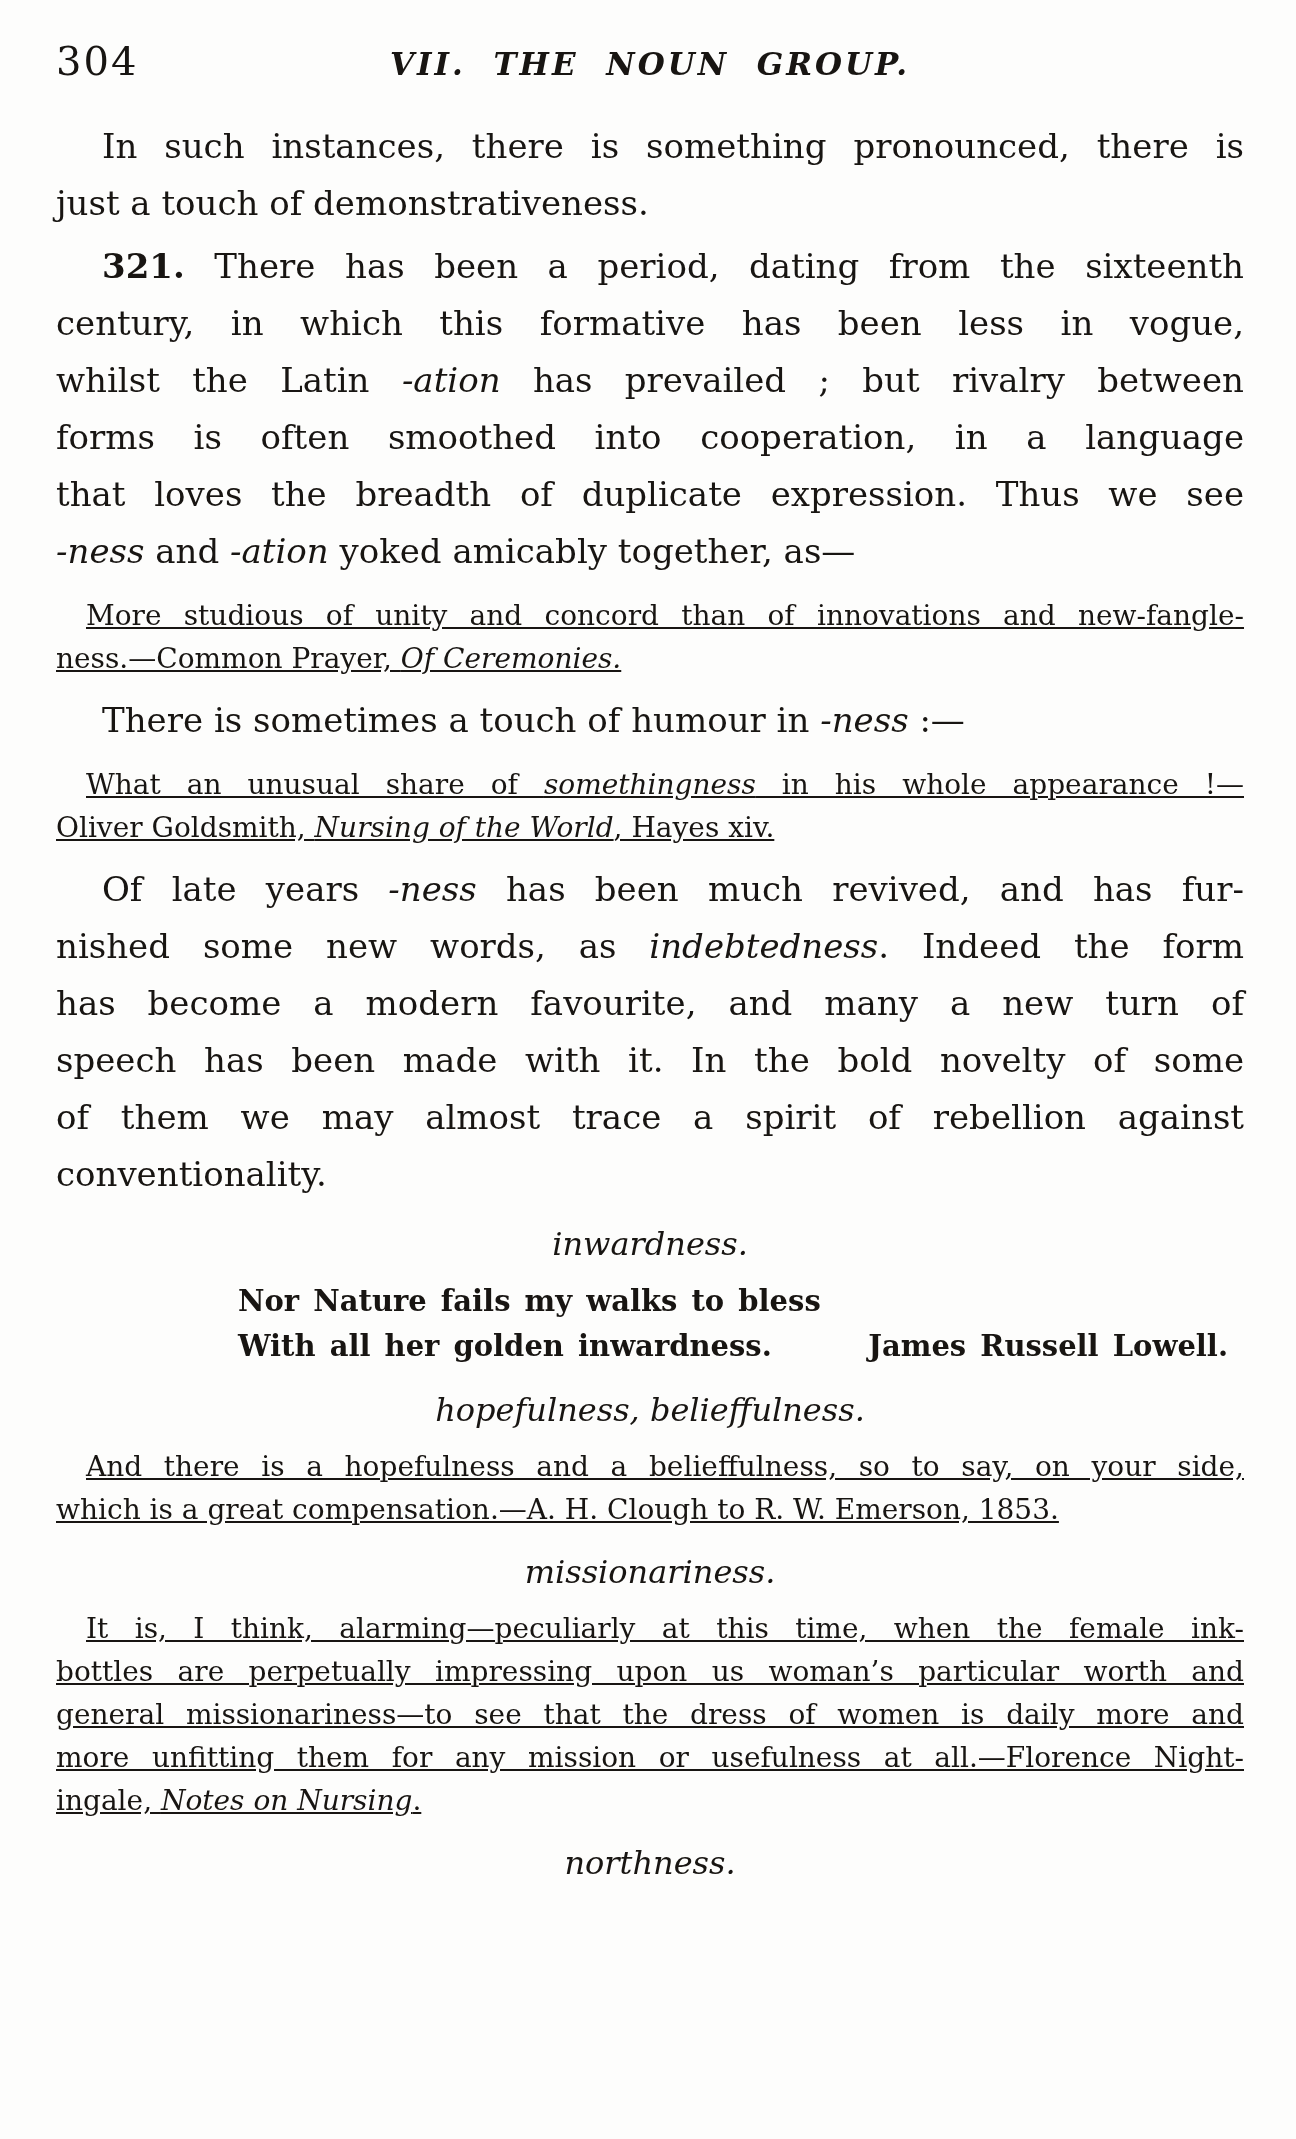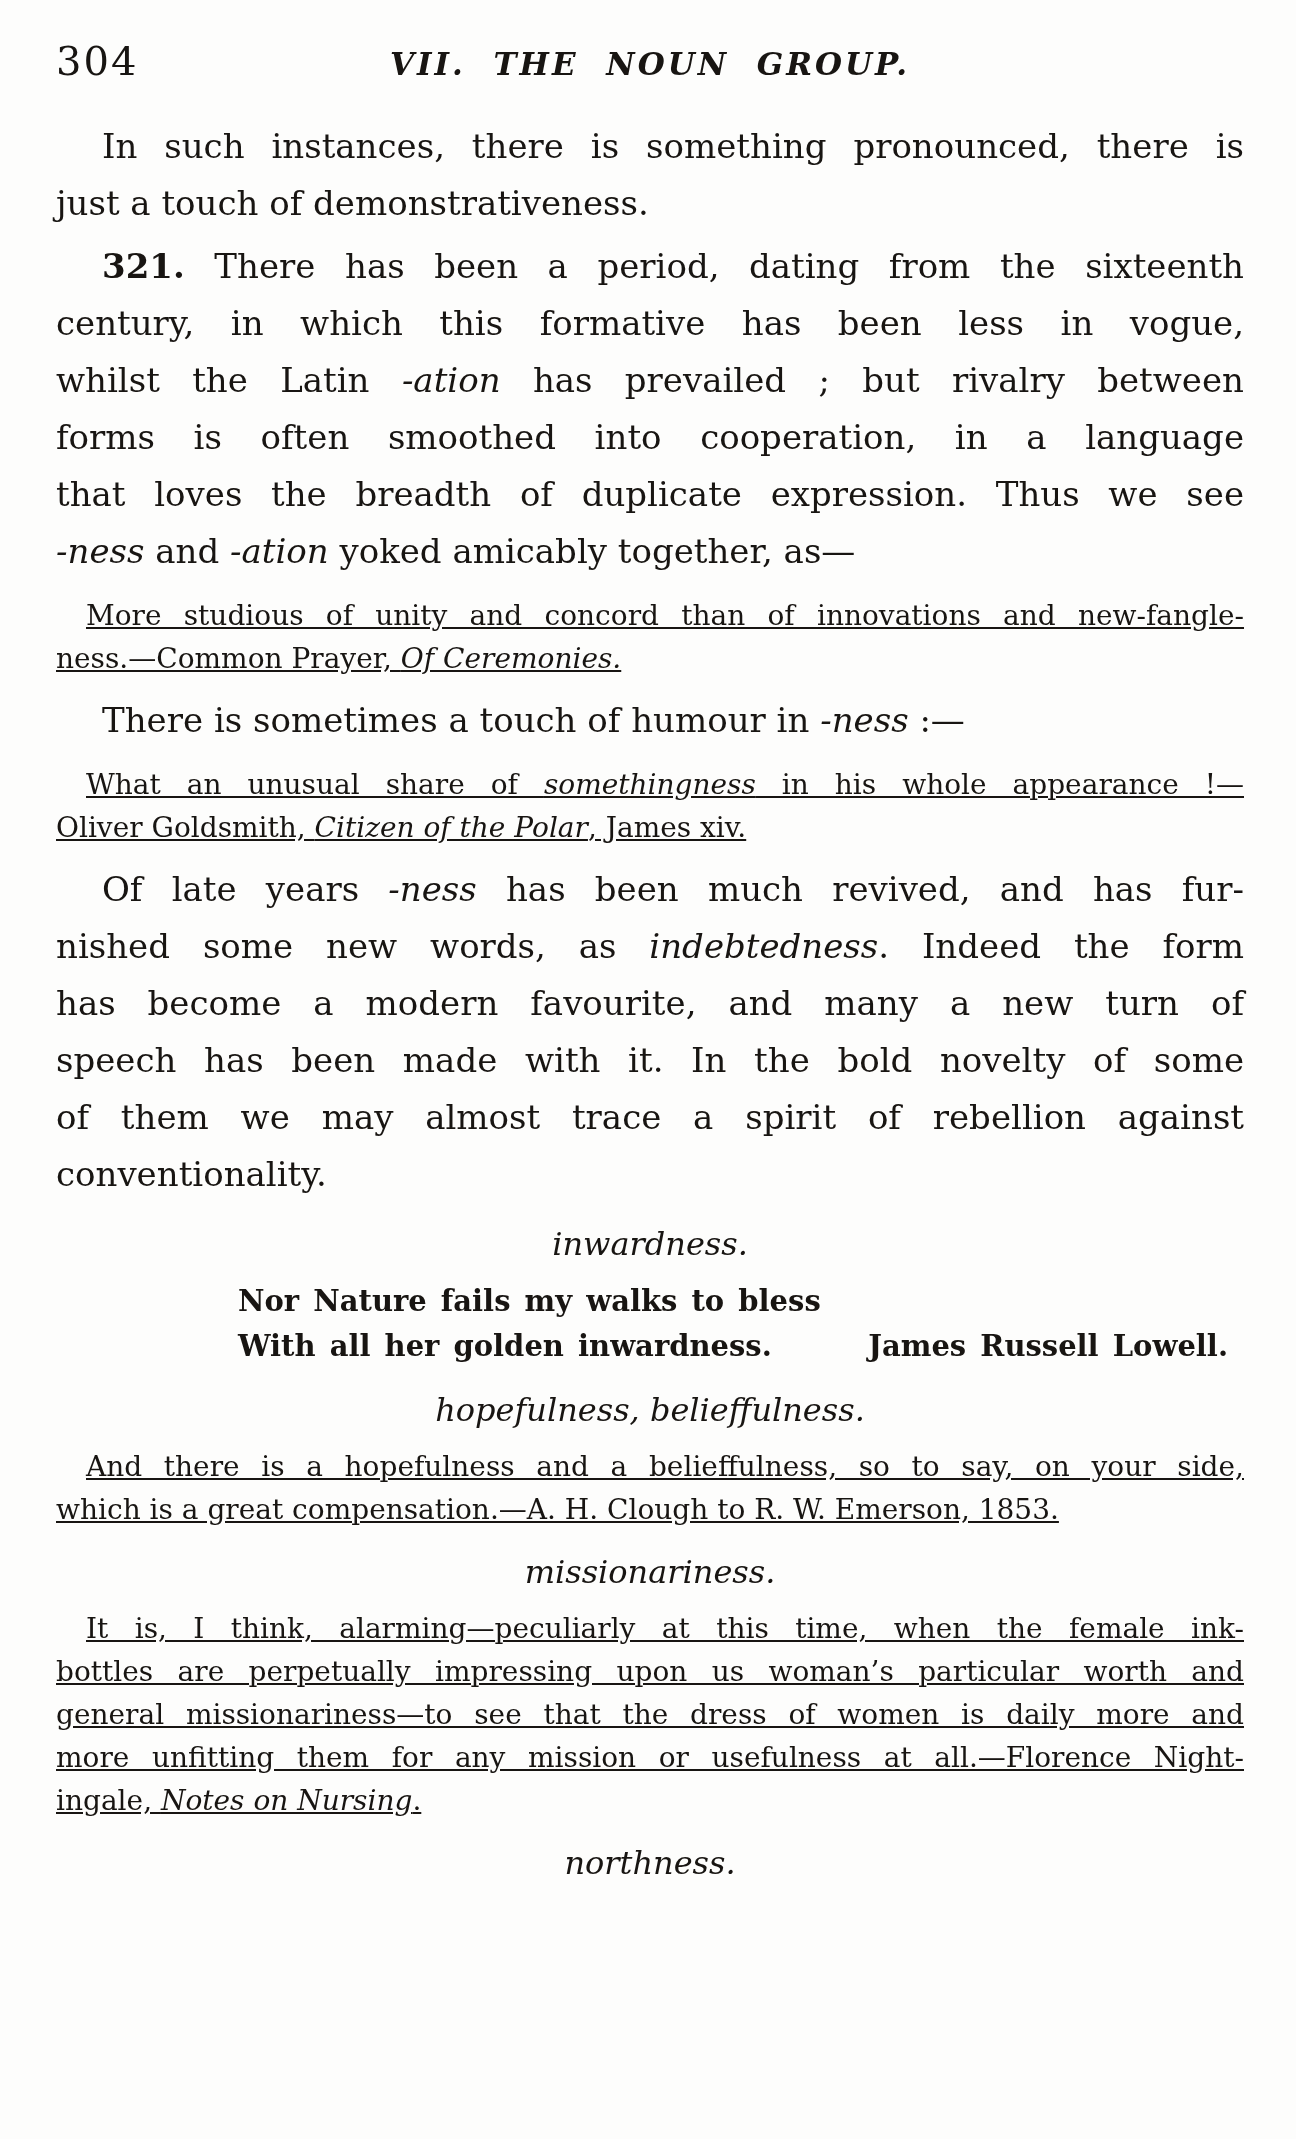--- a/index.html
+++ b/index.html
@@ -106,21 +106,21 @@
       </p>
       <p class="block quote">
         <span class="line first just"><span>More studious of unity and concord than of innovations and new-fangle-</span></span>
         <span class="line"><span>ness.—Common Prayer, </span><em>Of Ceremonies.</em></span>
       </p>
       <p class="block para">
         <span class="line first"><span>There is sometimes a touch of humour in </span><em>-ness</em><span> :—</span></span>
       </p>
       <p class="block quote">
         <span class="line first just"><span>What an unusual share of </span><em>somethingness</em><span> in his whole appearance !—</span></span>
-        <span class="line"><span>Oliver Goldsmith, </span><em>Citizen of the Polar</em><span>, James xiv.</span></span>
+        <span class="line"><span>Oliver Goldsmith, </span><em>Nursing of the World</em><span>, Hayes xiv.</span></span>
       </p>
       <p class="block para">
         <span class="line first just"><span>Of late years </span><em>-ness</em><span> has been much revived, and has fur-</span></span>
         <span class="line just"><span>nished some new words, as </span><em>indebtedness</em><span>. Indeed the form</span></span>
         <span class="line just"><span>has become a modern favourite, and many a new turn of</span></span>
         <span class="line just"><span>speech has been made with it. In the bold novelty of some</span></span>
         <span class="line just"><span>of them we may almost trace a spirit of rebellion against</span></span>
         <span class="line"><span>conventionality.</span></span>
       </p>
       <p class="block heading">

